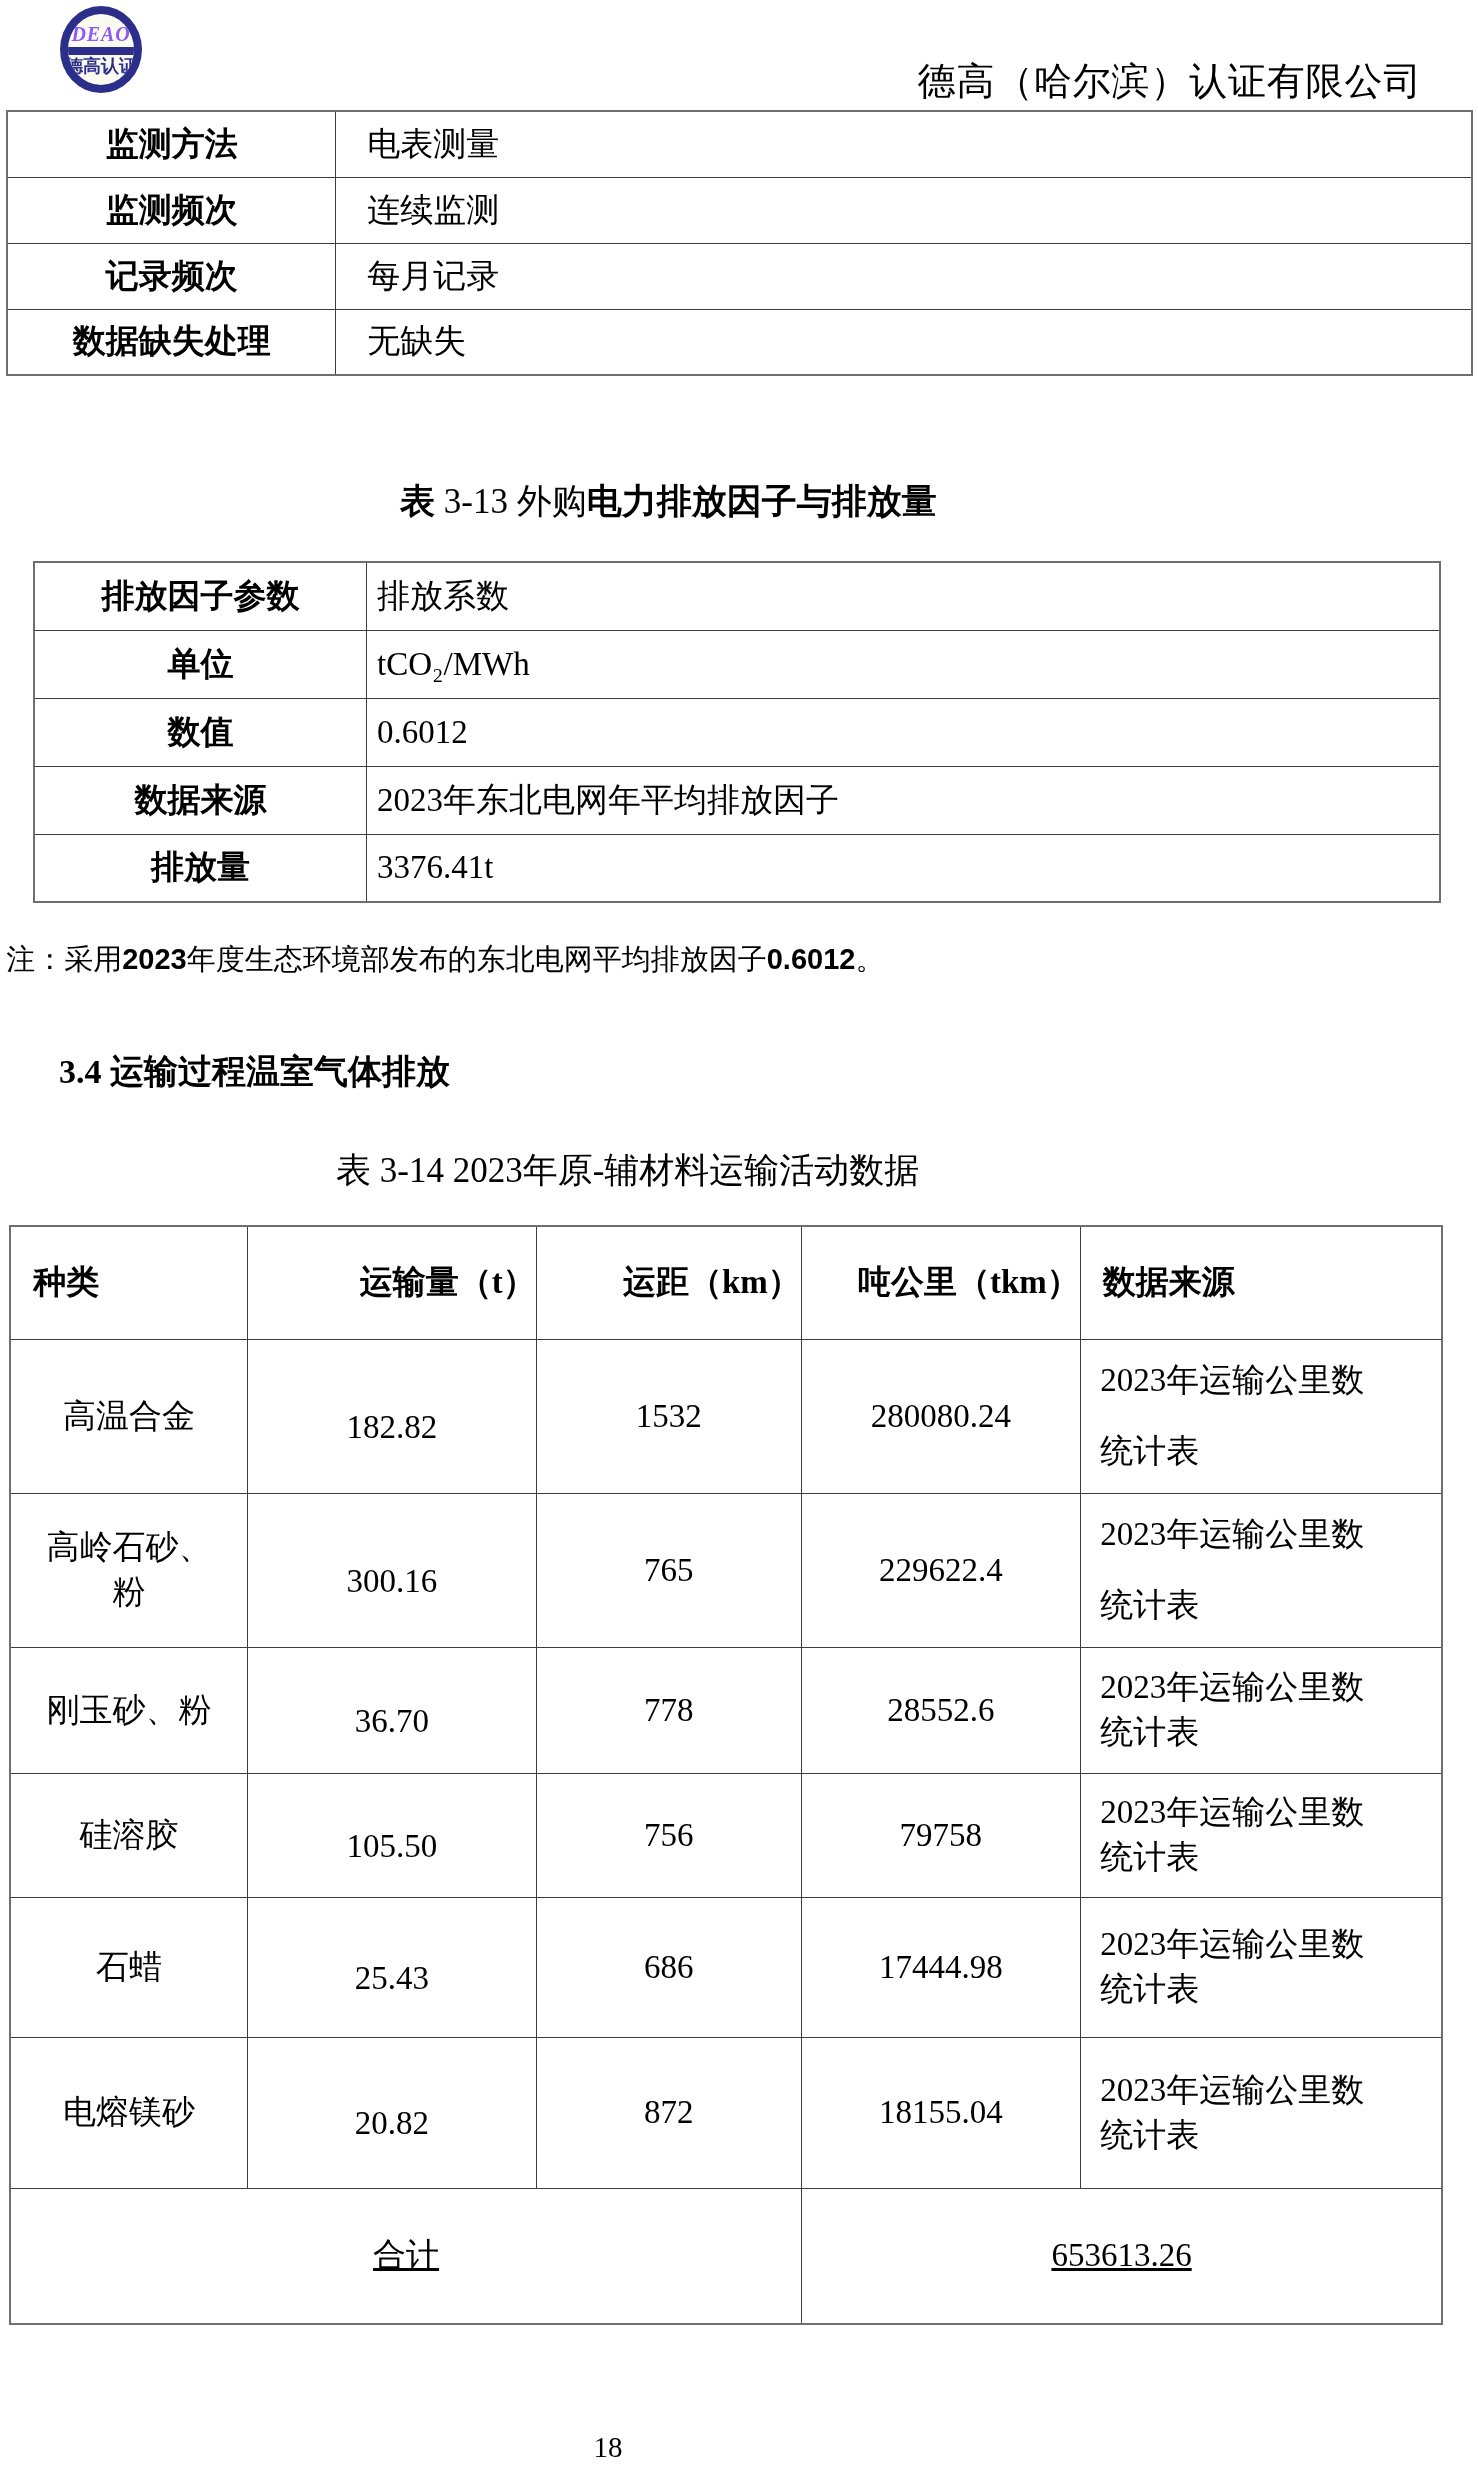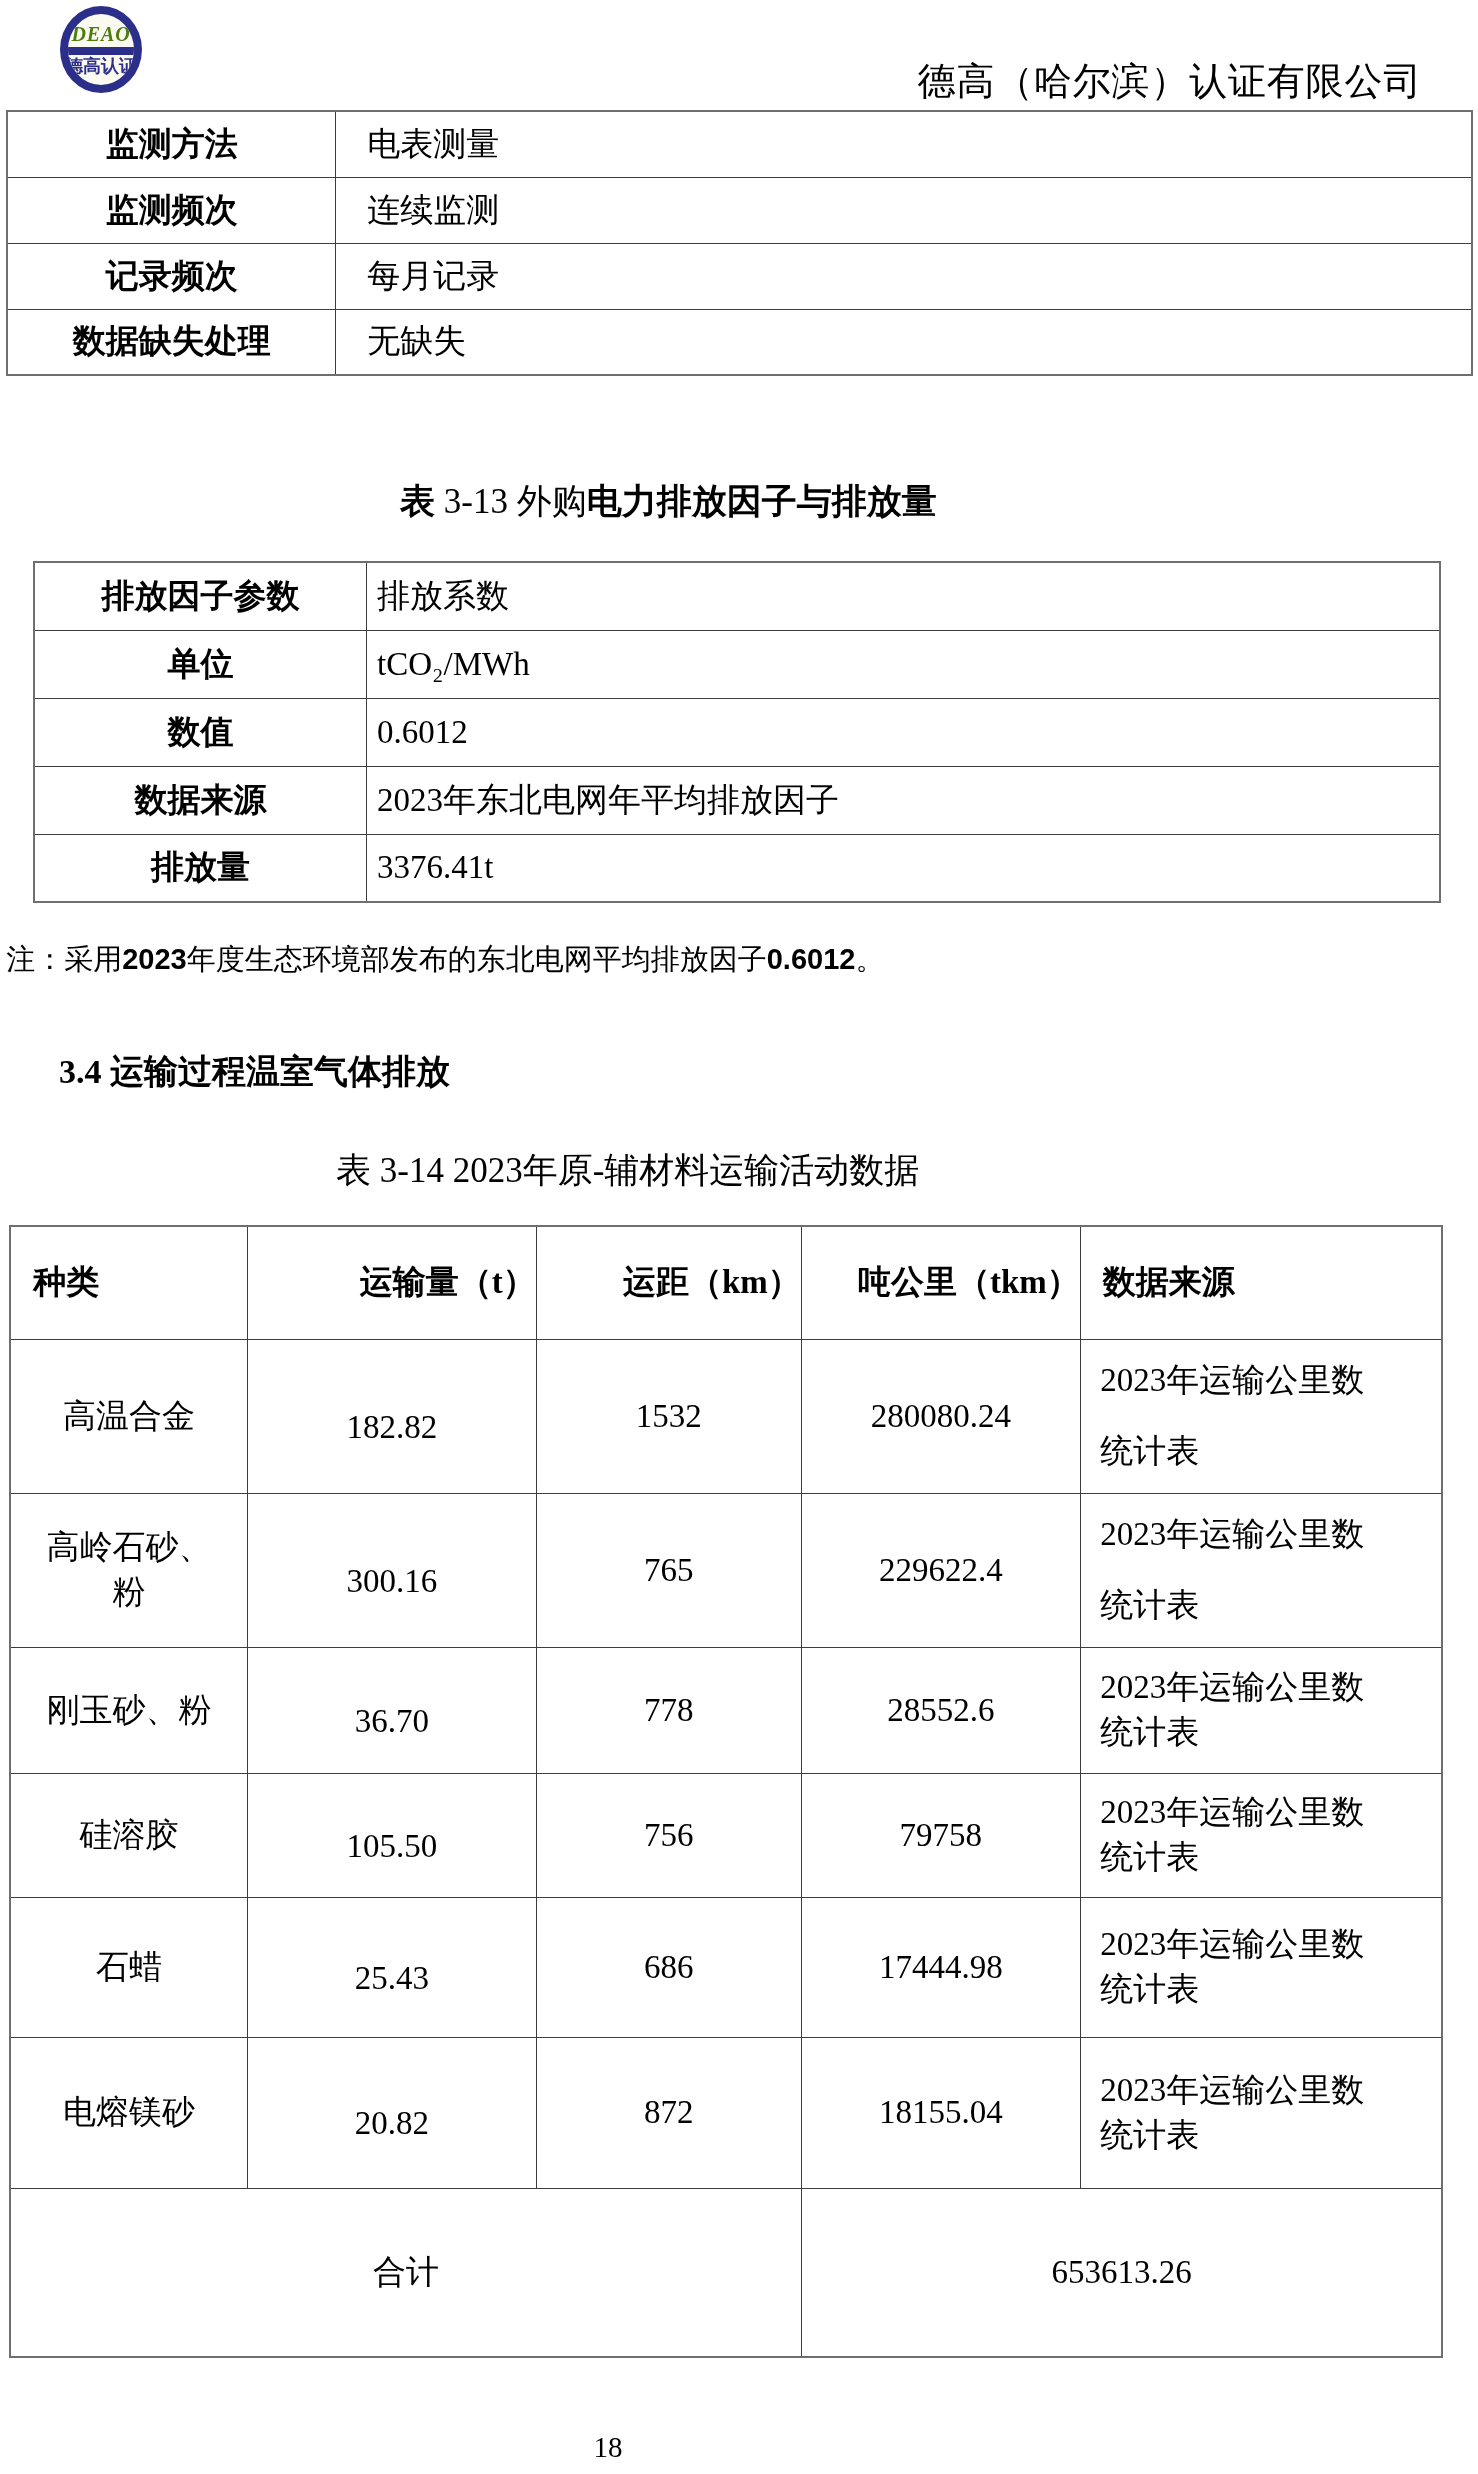--- a/index.html
+++ b/index.html
@@ -14,21 +14,21 @@
   
   .logo{position:absolute;left:60px;top:6.2px;width:82px;height:87px;}
   .logo-circle{
     width:82px;height:87px;border-radius:50%;
     border:8.5px solid #2b2f8a;background:#fbfaf1;box-sizing:border-box;
     display:flex;flex-direction:column;align-items:center;justify-content:center;
     overflow:hidden;
   }
   .logo-deao{
     font-family:"Liberation Serif","DejaVu Serif",serif;
-    font-style:italic;font-weight:bold;color:#4d7c0f;font-size:20px;line-height:1;
+    font-style:italic;font-weight:bold;color:#8b5cf6;font-size:20px;line-height:1;
     letter-spacing:0.8px;
   }
   .logo-bar{width:67px;height:8.5px;background:#2b2f8a;margin:2.3px 0 1.6px 0;}
   .logo-cn{color:#2b2f8a;font-size:18px;font-weight:bold;line-height:1;white-space:nowrap;}
 
   
   .company{position:absolute;top:56px;right:56px;font-size:38px;letter-spacing:0.8px;white-space:nowrap;}
 
   
   table{border-collapse:collapse;table-layout:fixed;position:absolute;background:#fff;}
@@ -58,21 +58,21 @@
 
   
   .t3{left:9.3px;top:1225px;width:1433px;}
   .t3 tr.hrow{height:113px;}
   .t3 tr.r0{height:154px;}
   .t3 tr.r1{height:154px;}
   .t3 tr.r2{height:126px;}
   .t3 tr.r3{height:124px;}
   .t3 tr.r4{height:140px;}
   .t3 tr.r5{height:151px;}
-  .t3 tr.trow{height:169px;}
+  .t3 tr.trow{height:136px;text-decoration:underline;}
   .t3 th{font-weight:bold;text-align:right;}
   .t3 th.h-left{text-align:left;padding-left:22px;}
   .t3 td.kind{text-align:center;}
   .t3 td.num{text-align:center;}
   .t3 td.num.lower{padding-top:22px;}
   .t3 td.src{padding-left:19.4px;text-align:left;}
   .t3 td.src.src-wide{line-height:2.15;}
   .t3 td.src.src-tight{line-height:1.35;}
   .t3 td.total-label{text-align:center;}
   .t3 td.total-value{text-align:center;}

